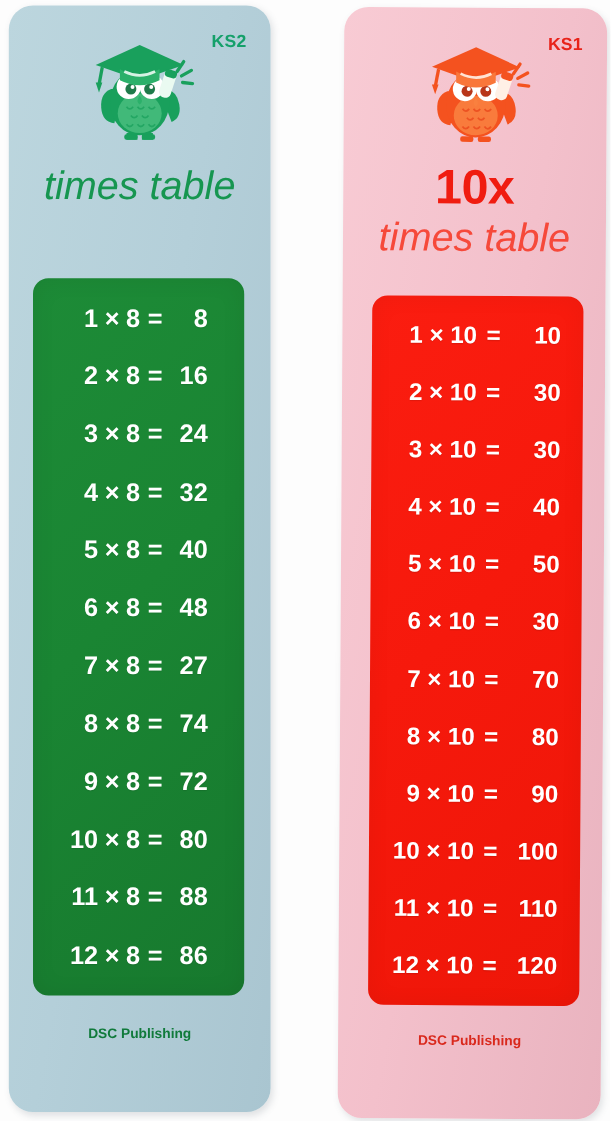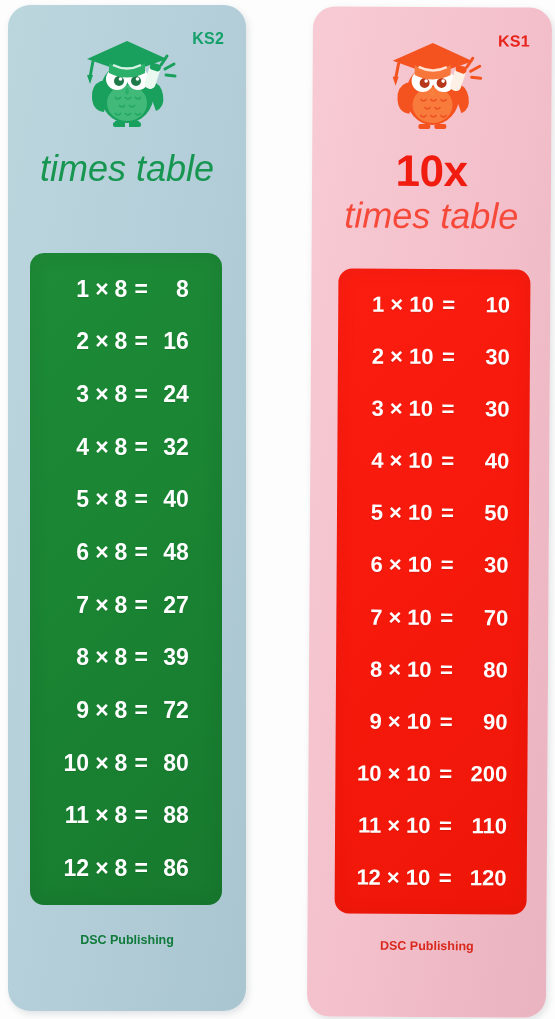--- a/index.html
+++ b/index.html
@@ -232,21 +232,21 @@
     </div>
 
     <div class="panel">
         <div class="eq-row"><span class="lhs">1</span><span class="op">×</span><span class="mul">8</span><span class="eqs">=</span><span class="rhs">8</span></div>
         <div class="eq-row"><span class="lhs">2</span><span class="op">×</span><span class="mul">8</span><span class="eqs">=</span><span class="rhs">16</span></div>
         <div class="eq-row"><span class="lhs">3</span><span class="op">×</span><span class="mul">8</span><span class="eqs">=</span><span class="rhs">24</span></div>
         <div class="eq-row"><span class="lhs">4</span><span class="op">×</span><span class="mul">8</span><span class="eqs">=</span><span class="rhs">32</span></div>
         <div class="eq-row"><span class="lhs">5</span><span class="op">×</span><span class="mul">8</span><span class="eqs">=</span><span class="rhs">40</span></div>
         <div class="eq-row"><span class="lhs">6</span><span class="op">×</span><span class="mul">8</span><span class="eqs">=</span><span class="rhs">48</span></div>
         <div class="eq-row"><span class="lhs">7</span><span class="op">×</span><span class="mul">8</span><span class="eqs">=</span><span class="rhs">27</span></div>
-        <div class="eq-row"><span class="lhs">8</span><span class="op">×</span><span class="mul">8</span><span class="eqs">=</span><span class="rhs">39</span></div>
+        <div class="eq-row"><span class="lhs">8</span><span class="op">×</span><span class="mul">8</span><span class="eqs">=</span><span class="rhs">74</span></div>
         <div class="eq-row"><span class="lhs">9</span><span class="op">×</span><span class="mul">8</span><span class="eqs">=</span><span class="rhs">72</span></div>
         <div class="eq-row"><span class="lhs">10</span><span class="op">×</span><span class="mul">8</span><span class="eqs">=</span><span class="rhs">80</span></div>
         <div class="eq-row"><span class="lhs">11</span><span class="op">×</span><span class="mul">8</span><span class="eqs">=</span><span class="rhs">88</span></div>
         <div class="eq-row"><span class="lhs">12</span><span class="op">×</span><span class="mul">8</span><span class="eqs">=</span><span class="rhs">86</span></div>
       </div>
 
     <div class="footer">DSC Publishing</div>
   </div>
 
   <div class="bookmark red">
@@ -302,21 +302,21 @@
     <div class="panel">
         <div class="eq-row"><span class="lhs">1</span><span class="op">×</span><span class="mul">10</span><span class="eqs">=</span><span class="rhs">10</span></div>
         <div class="eq-row"><span class="lhs">2</span><span class="op">×</span><span class="mul">10</span><span class="eqs">=</span><span class="rhs">30</span></div>
         <div class="eq-row"><span class="lhs">3</span><span class="op">×</span><span class="mul">10</span><span class="eqs">=</span><span class="rhs">30</span></div>
         <div class="eq-row"><span class="lhs">4</span><span class="op">×</span><span class="mul">10</span><span class="eqs">=</span><span class="rhs">40</span></div>
         <div class="eq-row"><span class="lhs">5</span><span class="op">×</span><span class="mul">10</span><span class="eqs">=</span><span class="rhs">50</span></div>
         <div class="eq-row"><span class="lhs">6</span><span class="op">×</span><span class="mul">10</span><span class="eqs">=</span><span class="rhs">30</span></div>
         <div class="eq-row"><span class="lhs">7</span><span class="op">×</span><span class="mul">10</span><span class="eqs">=</span><span class="rhs">70</span></div>
         <div class="eq-row"><span class="lhs">8</span><span class="op">×</span><span class="mul">10</span><span class="eqs">=</span><span class="rhs">80</span></div>
         <div class="eq-row"><span class="lhs">9</span><span class="op">×</span><span class="mul">10</span><span class="eqs">=</span><span class="rhs">90</span></div>
-        <div class="eq-row"><span class="lhs">10</span><span class="op">×</span><span class="mul">10</span><span class="eqs">=</span><span class="rhs">200</span></div>
+        <div class="eq-row"><span class="lhs">10</span><span class="op">×</span><span class="mul">10</span><span class="eqs">=</span><span class="rhs">100</span></div>
         <div class="eq-row"><span class="lhs">11</span><span class="op">×</span><span class="mul">10</span><span class="eqs">=</span><span class="rhs">110</span></div>
         <div class="eq-row"><span class="lhs">12</span><span class="op">×</span><span class="mul">10</span><span class="eqs">=</span><span class="rhs">120</span></div>
       </div>
 
     <div class="footer">DSC Publishing</div>
   </div>
 
 </div>
 
 </body></html>

